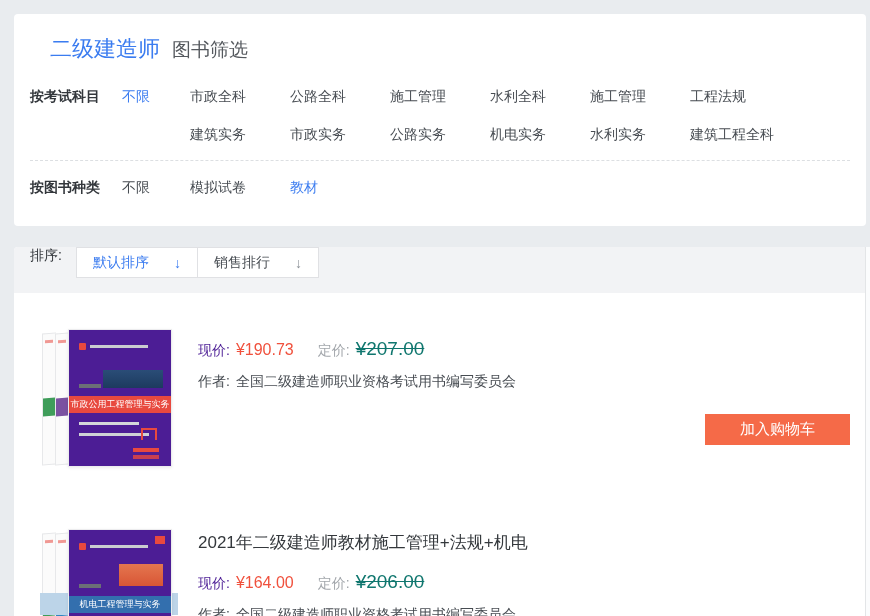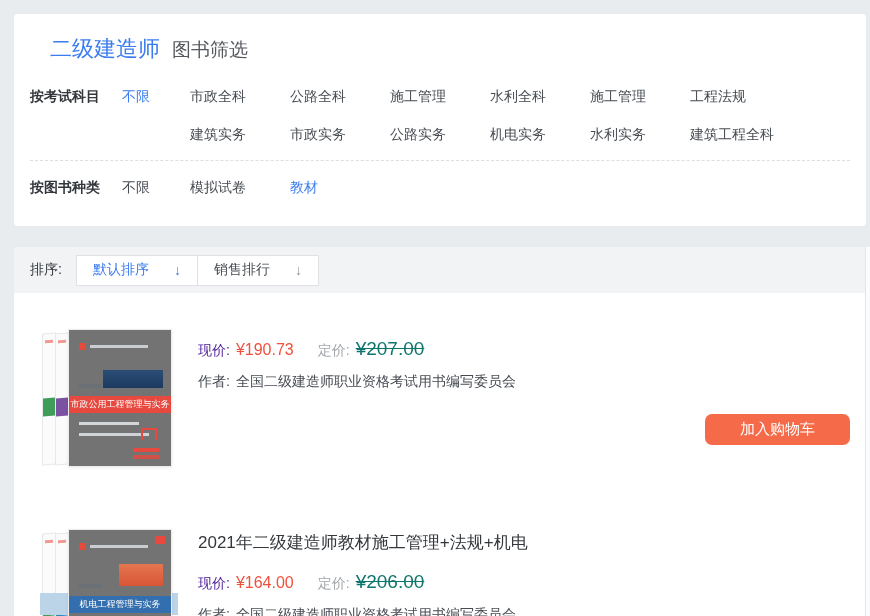--- a/index.html
+++ b/index.html
@@ -21,21 +21,21 @@
   }
   .filter-grid.tight{margin-top:8px;}
   .flabel{font-size:14px;font-weight:700;color:#33373c;grid-row:1;grid-column:1;}
   .fitem{font-size:14px;color:#474c52;cursor:pointer;text-decoration:none;}
   .fitem.active{color:#3b7cf0;}
   .gc2{grid-column:2}.gc3{grid-column:3}.gc4{grid-column:4}.gc5{grid-column:5}
   .gc6{grid-column:6}.gc7{grid-column:7}.gc8{grid-column:8}
   .r1{grid-row:1}.r2{grid-row:2}
   .dashed{border-top:1px dashed #dcdfe2;margin-top:6px;}
   .card-list{top:247px;height:369px;border-radius:4px 4px 0 0;overflow:hidden;}
-  .sort-bar{height:46px;background:#f2f3f5;display:flex;align-items:center;padding-left:16px;box-sizing:border-box;}
+  .sort-bar{height:46px;background:#f2f3f5;display:flex;align-items:flex-start;padding-left:16px;box-sizing:border-box;}
   .sort-label{font-size:14px;color:#33373c;margin-right:14px;}
   .sort-btn{
     min-width:107px;height:31px;background:#fff;border:1px solid #e0e1e4;
     display:flex;align-items:center;justify-content:center;gap:25px;
     font-size:14px;color:#474c52;cursor:pointer;padding:0 16px;box-sizing:border-box;
   }
   .sort-btn + .sort-btn{margin-left:-1px;}
   .sort-btn .arrow{font-size:14px;color:#8d9298;}
   .sort-btn.active{color:#3b7cf0;}
   .sort-btn.active .arrow{color:#3b7cf0;font-weight:700;}
@@ -47,34 +47,34 @@
   .ptitle{margin:10px 0 0 0;font-size:17px;font-weight:400;color:#34383c;cursor:pointer;}
   .price-row{margin-top:17px;font-size:14px;display:flex;align-items:baseline;}
   .price-label{color:#4c1d95;margin-right:6px;}
   .price-num{color:#f0513d;font-size:16px;margin-right:24px;}
   .orig-label{color:#a2a6ab;margin-right:6px;}
   .orig-num{color:#0f766e;font-size:19px;text-decoration:line-through;}
   .author-row{margin-top:13px;font-size:14px;color:#474c52;}
   .author-label{margin-right:6px;}
   .cart-btn{
     margin-top:23px;align-self:flex-end;width:145px;height:31px;
-    background:#f56a48;color:#fff;border:none;border-radius:7px;
+    background:#f56a48;color:#fff;border:none;border-radius:0;
     font-size:15px;cursor:pointer;font-family:inherit;
   }
   
   .book{position:relative;width:150px;height:150px;flex:0 0 150px;cursor:pointer;}
   .spine{position:absolute;top:12px;bottom:6px;width:12px;background:#fbfbfb;
     border:1px solid #e7e8ea;transform:skewY(-4deg);z-index:1;}
   .sp1{left:12px}.sp2{left:25px}
   .spine::before{content:"";position:absolute;top:6px;left:2px;right:2px;height:3px;background:#e8493f;opacity:.55;}
   .spine .seg{position:absolute;left:0;right:0;top:64px;height:18px;}
   .p1 .sp1 .seg{background:#3f9d5a}.p1 .sp2 .seg{background:#7b52a1}
   .p2 .sp1 .seg{background:#3f9d5a}.p2 .sp2 .seg{background:#2e86c1}
   .wband{position:absolute;left:10px;right:2px;top:72px;height:22px;background:#bcd4e8;z-index:2;}
-  .cover{position:absolute;left:38px;top:8px;width:104px;height:138px;background:#737373;
+  .cover{position:absolute;left:38px;top:8px;width:104px;height:138px;background:#4c1d95;
     border:1px solid #ececee;box-shadow:0 1px 3px rgba(0,0,0,.08);z-index:3;box-sizing:border-box;}
   .logo-dot{position:absolute;top:13px;left:10px;width:7px;height:7px;background:#e8493f;border-radius:1px;}
   .logo-bar{position:absolute;top:15px;left:21px;width:58px;height:3px;background:#c9ccd0;}
   .photo{position:absolute;top:40px;left:34px;right:8px;height:18px;background:linear-gradient(#2a4d77,#1d3a5f);}
   .p2 .photo{top:34px;left:50px;right:8px;height:22px;background:linear-gradient(#e4764f,#d85535);}
   .codebar{position:absolute;top:54px;left:10px;width:22px;height:4px;background:#6b7076;}
   .band{position:absolute;top:66px;left:0;right:0;height:17px;display:flex;align-items:center;
     justify-content:center;color:#fff;font-size:9px;white-space:nowrap;overflow:hidden;}
   .p1 .band{background:#e8493f}.p2 .band{background:#336fae}
   .subbar{position:absolute;top:92px;left:10px;width:60px;height:3px;background:#d4d7da;}

